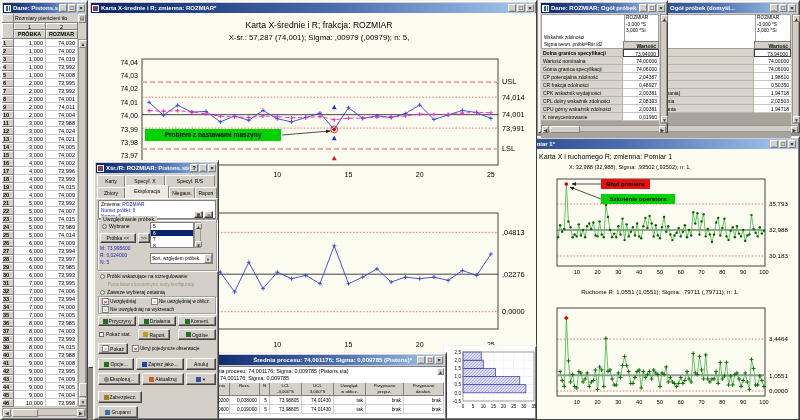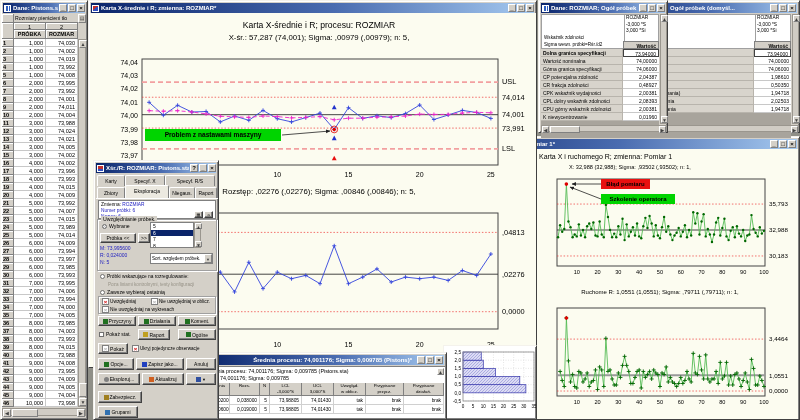--- a/index.html
+++ b/index.html
@@ -413,23 +413,22 @@
   <div class="tbar">
     <div class="ticon" style="background:linear-gradient(135deg,#c03030 50%,#3050c0 50%);"></div>
     <span class="ttxt">Karta X-średnie i R; zmienna:  ROZMIAR*</span>
     <div class="tbtns" style="position:static;">
       <div class="tbtn">_</div>
       <div class="tbtn">□</div>
       <div class="tbtn">×</div>
     </div>
   </div>
   <div class="paper" style="left:1px;top:12px;width:446px;height:354px;"></div>
-  <div class="lbl" style="left:52px;top:19px;width:356px;text-align:center;font-size:8.6px;">Karta X-średnie i R; procesu:  ROZMIAR</div>
+  <div class="lbl" style="left:52px;top:19px;width:356px;text-align:center;font-size:8.6px;">Karta X-średnie i R; frakcja:  ROZMIAR</div>
   <div class="lbl" style="left:52px;top:32px;width:356px;text-align:center;font-size:7.8px;">X-śr.: 57,287 (74,001); Sigma: ,00979 (,00979); n: 5,</div>
-  <div class="lbl" style="left:52px;top:186px;width:356px;text-align:center;font-size:7.8px;">Rozstęp: ,02276 (,02276); Sigma: ,00846 (,00846); n: 5,</div>
   <svg id="svg-main" style="left:1px;top:12px;" width="446" height="353">
       <defs>
         <marker id="arrM" markerWidth="6" markerHeight="6" refX="5" refY="3" orient="auto">
           <path d="M0,0.6 L5.4,3 L0,5.4 Z" fill="#222"></path>
         </marker>
       </defs>
       <rect x="52" y="46" width="356" height="106" fill="none" stroke="#444" stroke-width="1"></rect>
       <line x1="52" y1="69.07848101265938" x2="408" y2="69.07848101265938" stroke="#f2a0a0" stroke-width="1.6" stroke-dasharray="5,3"></line>
       <line x1="52" y1="84.24050632912116" x2="408" y2="84.24050632912116" stroke="#ee3333" stroke-width="0.7" stroke-dasharray="1.5,1.8"></line>
       <line x1="52" y1="101.68354430379095" x2="408" y2="101.68354430379095" stroke="#303030" stroke-width="0.9"></line>

